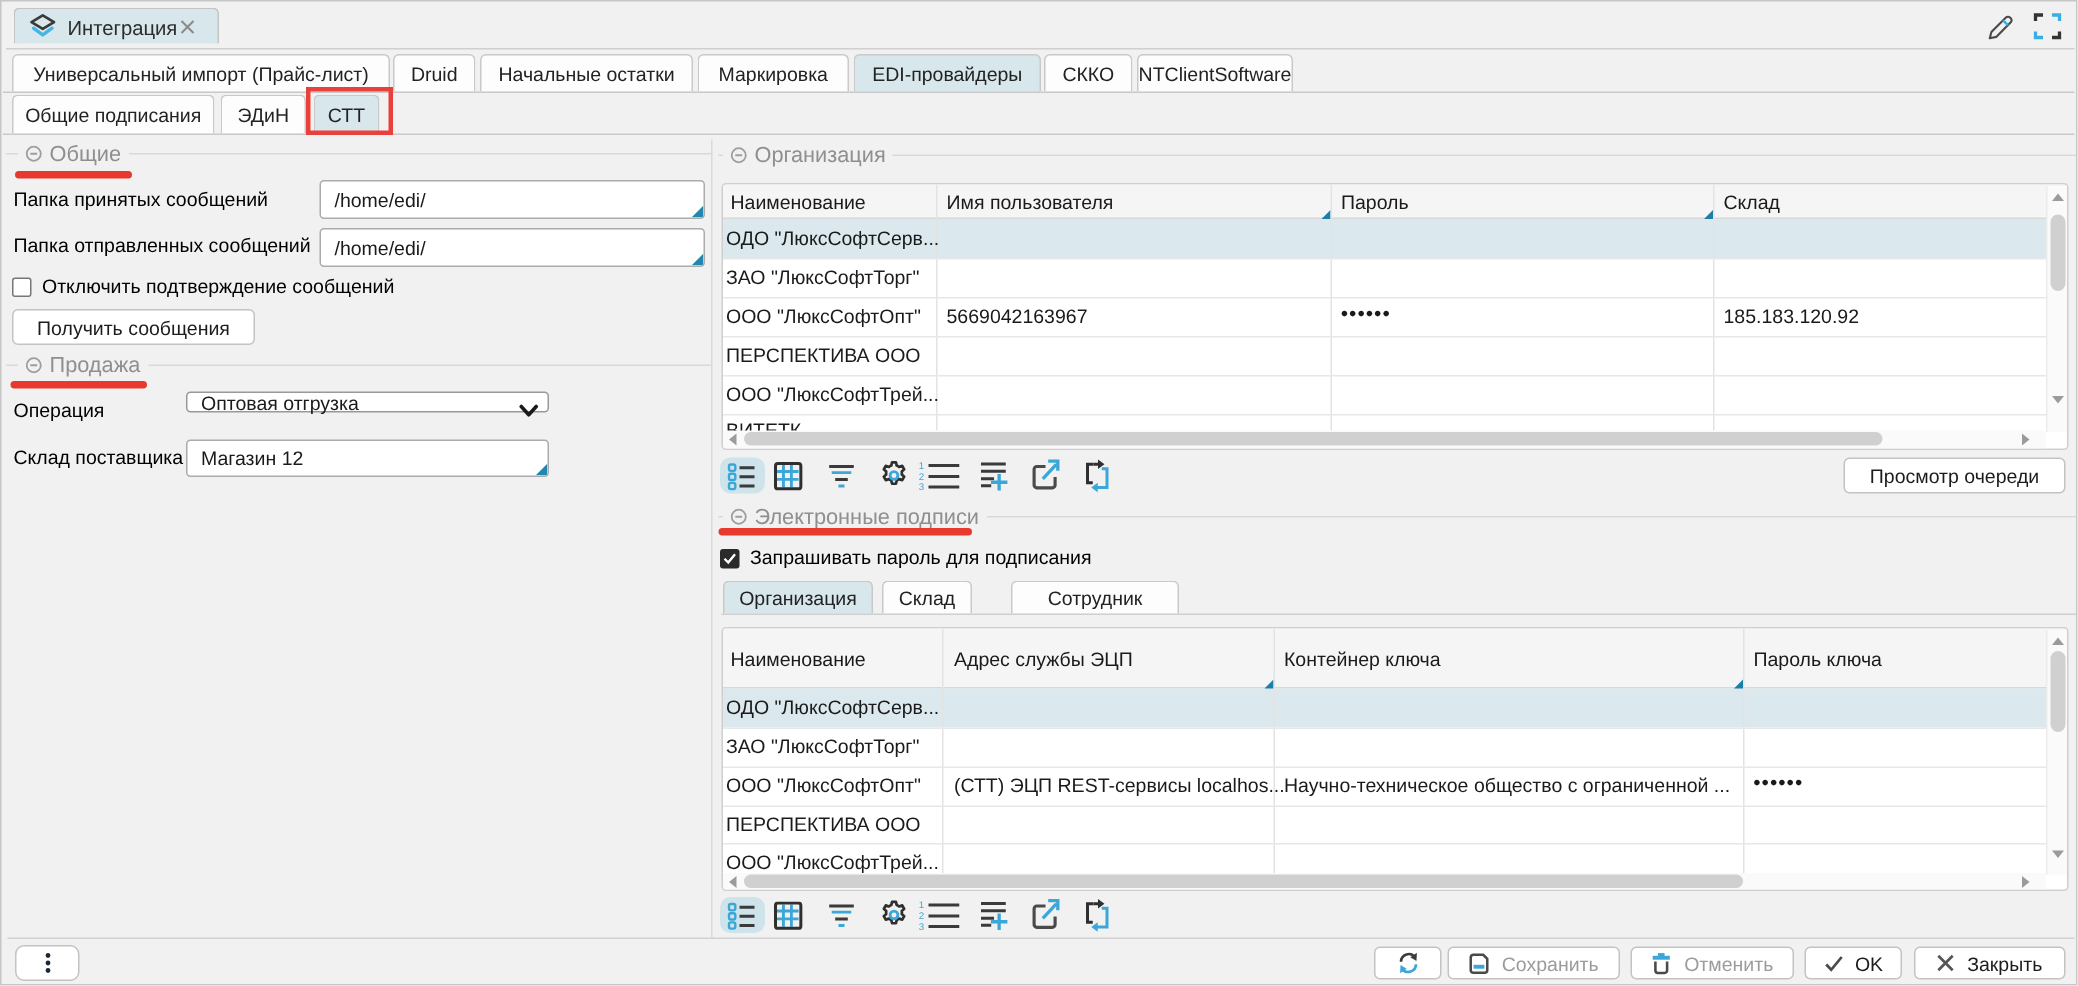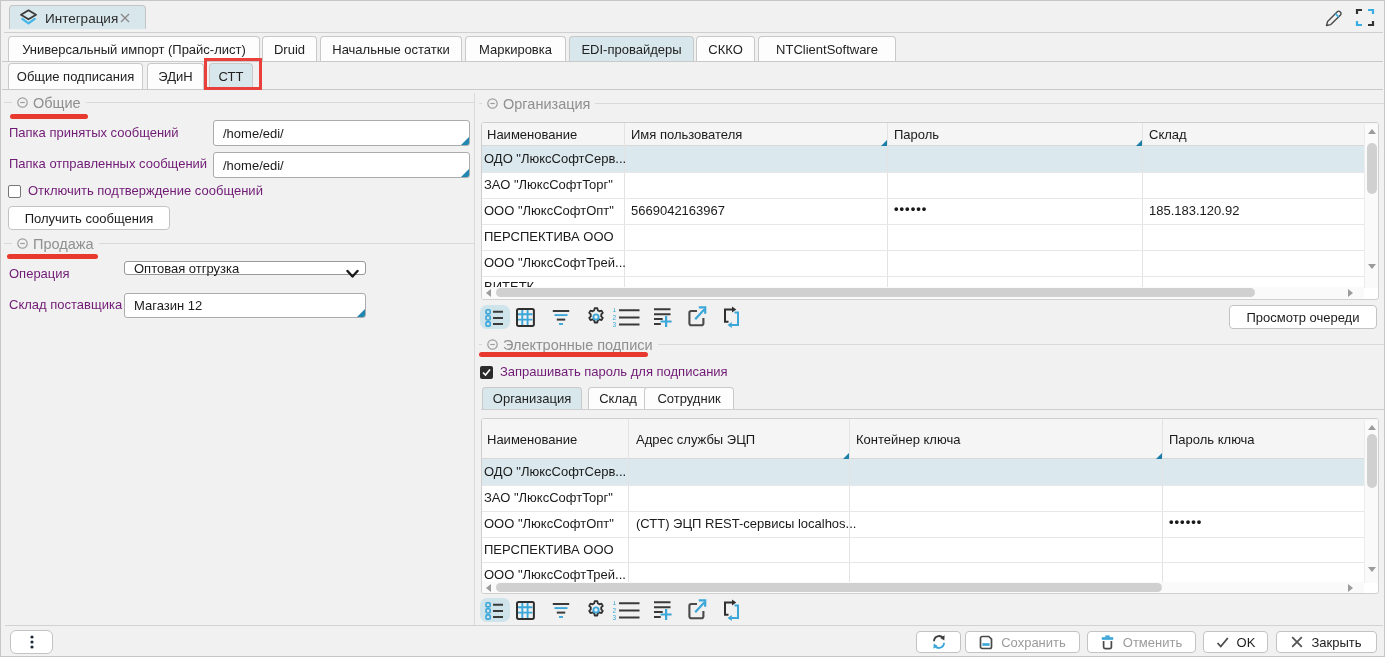--- a/index.html
+++ b/index.html
@@ -6,21 +6,21 @@
 html,body { width:1385px; height:657px; }
 body { font-family:"Liberation Sans", sans-serif; background:#f1f1f1; position:relative; overflow:hidden; color:#1c1c1c; }
 .abs { position:absolute; }
 .frame { position:absolute; inset:0; border:1px solid #c6c6c6; pointer-events:none; z-index:50; }
 .tab { position:absolute; height:25px; background:#fdfdfd; border:1px solid #c9c9c9; border-bottom:none; border-radius:4px 4px 0 0; display:flex; align-items:center; justify-content:center; font-size:13px; color:#222; }
 .tab.sel { background:#d8e7ec; }
 .hline { position:absolute; height:1px; background:#c9c9c9; }
 .fsline { position:absolute; height:1px; background:#d9d9d9; }
 .legend { position:absolute; background:#f1f1f1; color:#8f8f8f; font-size:14.5px; display:flex; align-items:center; gap:5px; padding:0 5px; height:15px; z-index:2; }
 .redbar { position:absolute; background:#e8392f; border-radius:2.5px; height:4.5px; z-index:3; }
-.lbl { position:absolute; font-size:13px; color:#701a75; white-space:nowrap; }
+.lbl { position:absolute; font-size:13px; color:#000000; white-space:nowrap; }
 .inp { position:absolute; background:#fff; border:1px solid #ababab; border-radius:3px; font-size:13px; color:#1a1a1a; display:flex; align-items:center; padding-left:9px; }
 .corner { position:absolute; right:0; bottom:0; width:0; height:0; border-bottom:8px solid #2187b0; border-left:8px solid transparent; border-bottom-right-radius:2px; }
 .btn { position:absolute; background:#fff; border:1px solid #c3c3c3; border-radius:4px; display:flex; align-items:center; justify-content:center; font-size:13px; color:#1c1c1c; gap:7px; }
 .tbl { position:absolute; background:#fff; border:1px solid #cfcfcf; border-radius:3px; overflow:hidden; }
 .thead { position:absolute; left:0; right:0; top:0; background:#f5f5f5; border-bottom:1px solid #d8d8d8; }
 .hdr { position:absolute; font-size:13px; color:#1a1a1a; white-space:nowrap; }
 .cell { position:absolute; font-size:13px; color:#1a1a1a; white-space:nowrap; }
 .colsep { position:absolute; width:1px; background:#e3e3e3; }
 .rowsep { position:absolute; height:1px; background:#e7e7e7; }
 .selrow { position:absolute; background:#dbe9ee; }
@@ -61,21 +61,21 @@
   <path d="M2 13 V17 H7" stroke="#38aee5" stroke-width="2.2" fill="none"></path>
   <path d="M18 13 V17 H13" stroke="#333" stroke-width="2.2" fill="none"></path>
 </svg>
 
 <div class="tab" style="left:8px;top:36px;width:252px;">Универсальный импорт (Прайс-лист)</div>
 <div class="tab" style="left:262px;top:36px;width:55px;">Druid</div>
 <div class="tab" style="left:320px;top:36px;width:142px;">Начальные остатки</div>
 <div class="tab" style="left:465px;top:36px;width:101px;">Маркировка</div>
 <div class="tab sel" style="left:569px;top:36px;width:125px;">EDI-провайдеры</div>
 <div class="tab" style="left:696px;top:36px;width:59px;">СККО</div>
-<div class="tab" style="left:758px;top:36px;width:138px;">NTClientSoftware</div>
+<div class="tab" style="left:758px;top:36px;width:104px;">NTClientSoftware</div>
 <div class="hline" style="left:2px;top:61px;width:1381px;"></div>
 
 <div class="tab" style="left:8px;top:63px;width:135px;height:26px;">Общие подписания</div>
 <div class="tab" style="left:147px;top:63px;width:57px;height:26px;">ЭДиН</div>
 <div class="tab sel" style="left:209px;top:63px;width:44px;height:26px;">СТТ</div>
 <div class="hline" style="left:2px;top:89px;width:1381px;"></div>
 <div class="abs" style="left:204px;top:58px;width:58px;height:32px;border:3.5px solid #ea403b;z-index:5;"></div>
 
 <div class="fsline" style="left:4px;top:102px;width:470px;"></div>
 <div class="legend" style="left:12px;top:95px;align-items:center;">
@@ -216,21 +216,21 @@
 <div class="redbar" style="left:479px;top:352px;width:169px;"></div>
 
 <div class="abs" style="left:480px;top:366px;width:13px;height:13px;background:#2b2b2b;border-radius:2px;"></div>
 <svg class="abs" style="left:481px;top:367px;" width="11" height="11" viewBox="0 0 11 11">
     <path d="M2 5.5 L4.5 8 L9 2.5" fill="none" stroke="#fff" stroke-width="1.6"></path>
   </svg>
 <div class="lbl" style="left:500px;top:364px;">Запрашивать пароль для подписания</div>
 
 <div class="tab sel" style="left:482px;top:387px;width:100px;height:22px;">Организация</div>
 <div class="tab" style="left:588px;top:387px;width:60px;height:22px;">Склад</div>
-<div class="tab" style="left:644px;top:387px;width:90px;height:22px;">Сотрудник</div>
+<div class="tab" style="left:674px;top:387px;width:112px;height:22px;">Сотрудник</div>
 <div class="hline" style="left:481px;top:409px;width:903px;background:#cfcfcf;"></div>
 
 <div class="tbl" style="left:481px;top:418px;width:898px;height:176px;">
   <div class="thead" style="height:40px;"></div>
   <div class="selrow" style="left:0;top:40px;width:882px;height:26px;"></div>
   <div class="hdr" style="left:5px;top:13px;">Наименование</div>
   <div class="hdr" style="left:154px;top:13px;">Адрес службы ЭЦП</div>
   <div class="hdr" style="left:374px;top:13px;">Контейнер ключа</div>
   <div class="hdr" style="left:687px;top:13px;">Пароль ключа</div>
   <div class="sortri" style="left:361px;top:34px;"></div>
@@ -239,20 +239,21 @@
   <div class="colsep" style="left:367px;top:0;height:163px;"></div>
   <div class="colsep" style="left:680px;top:0;height:163px;"></div>
   <div class="rowsep" style="left:0;top:66px;width:882px;"></div>
   <div class="rowsep" style="left:0;top:92px;width:882px;"></div>
   <div class="rowsep" style="left:0;top:118px;width:882px;"></div>
   <div class="rowsep" style="left:0;top:143px;width:882px;"></div>
   <div class="cell" style="left:2px;top:45px;">ОДО "ЛюксСофтСерв...</div>
   <div class="cell" style="left:2px;top:71px;">ЗАО "ЛюксСофтТорг"</div>
   <div class="cell" style="left:2px;top:97px;">ООО "ЛюксСофтОпт"</div>
   <div class="cell" style="left:154px;top:97px;">(СТТ) ЭЦП REST-сервисы localhos...</div>
+  <div class="cell" style="left:374px;top:97px;">Научно-техническое общество с ограниченной ...</div>
   <div class="cell" style="left:687px;top:95px;font-weight:bold;letter-spacing:1px;">••••••</div>
   <div class="cell" style="left:2px;top:123px;">ПЕРСПЕКТИВА ООО</div>
   <div class="cell" style="left:2px;top:148px;">ООО "ЛюксСофтТрей...</div>
 
   <div class="vsb" style="left:882px;width:16px;height:163px;border-left:1px solid #ececec;"></div>
   <div class="uarr" style="left:886px;top:6px;"></div>
   <div class="sbthumb" style="left:885px;top:15px;width:10px;height:54px;border-radius:5px;"></div>
   <div class="darr" style="left:886px;top:148px;"></div>
 
   <div class="abs" style="left:0;top:163px;width:882px;height:12px;background:#fafafa;"></div>

